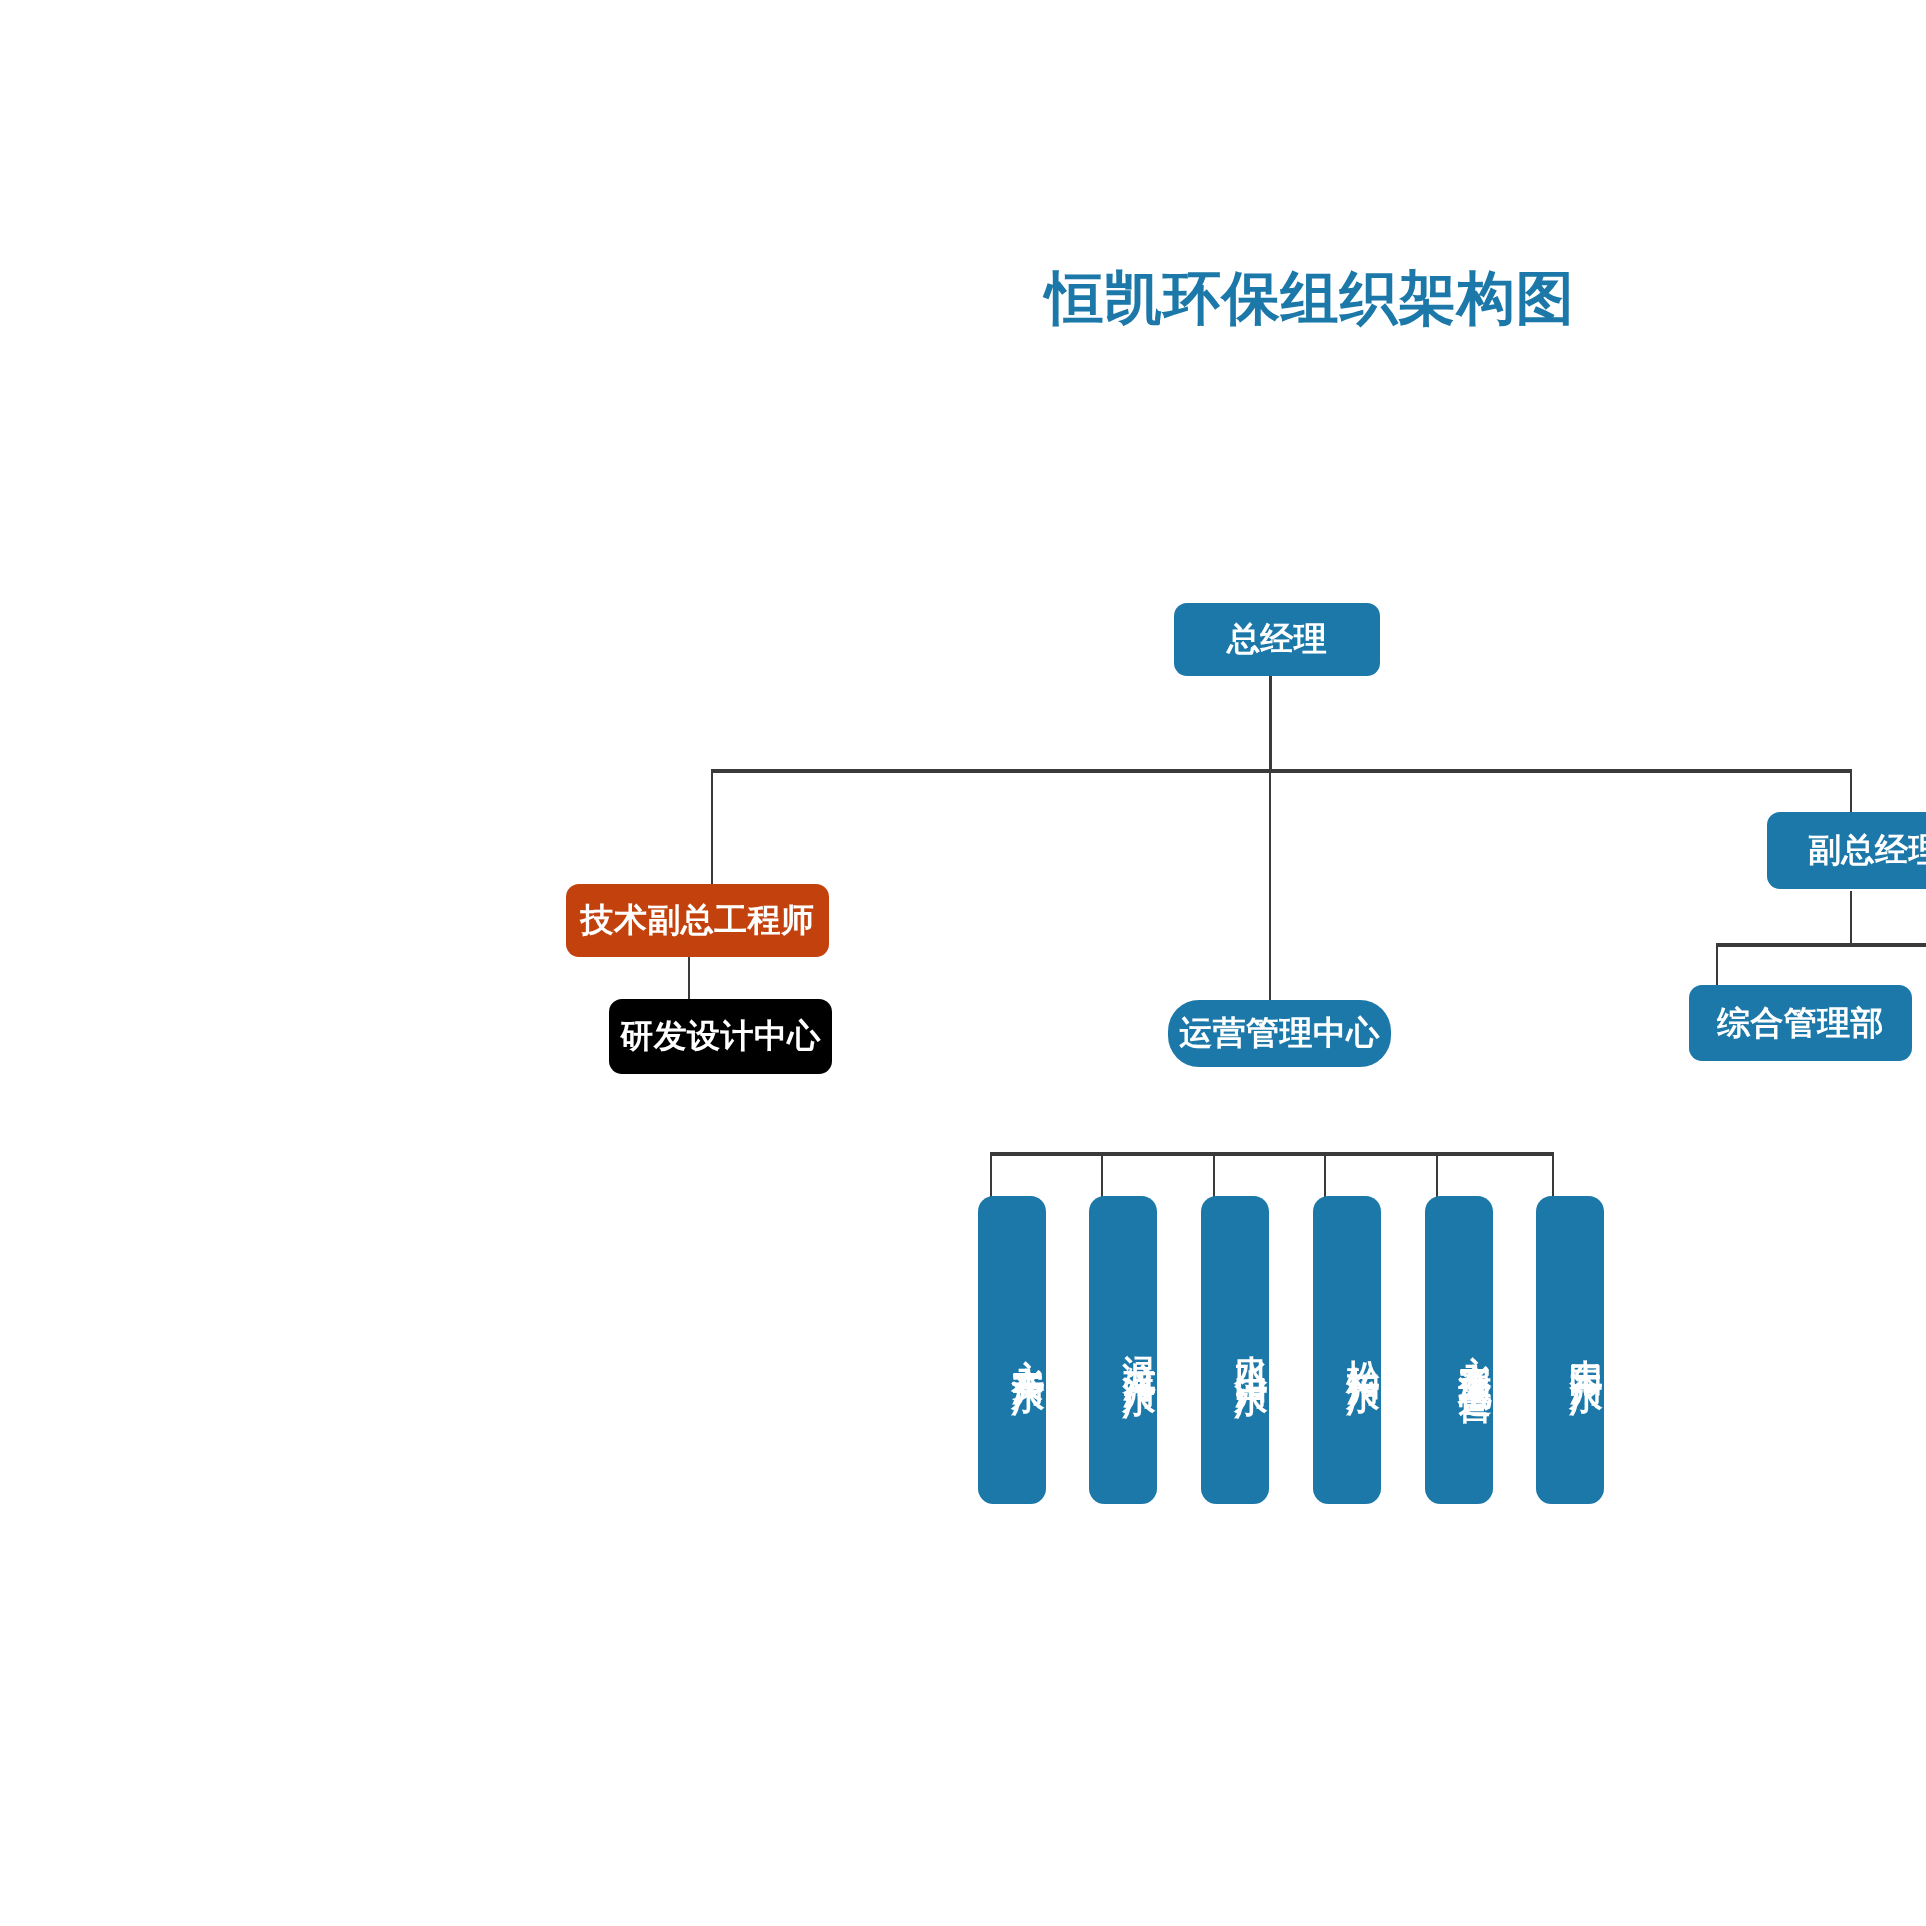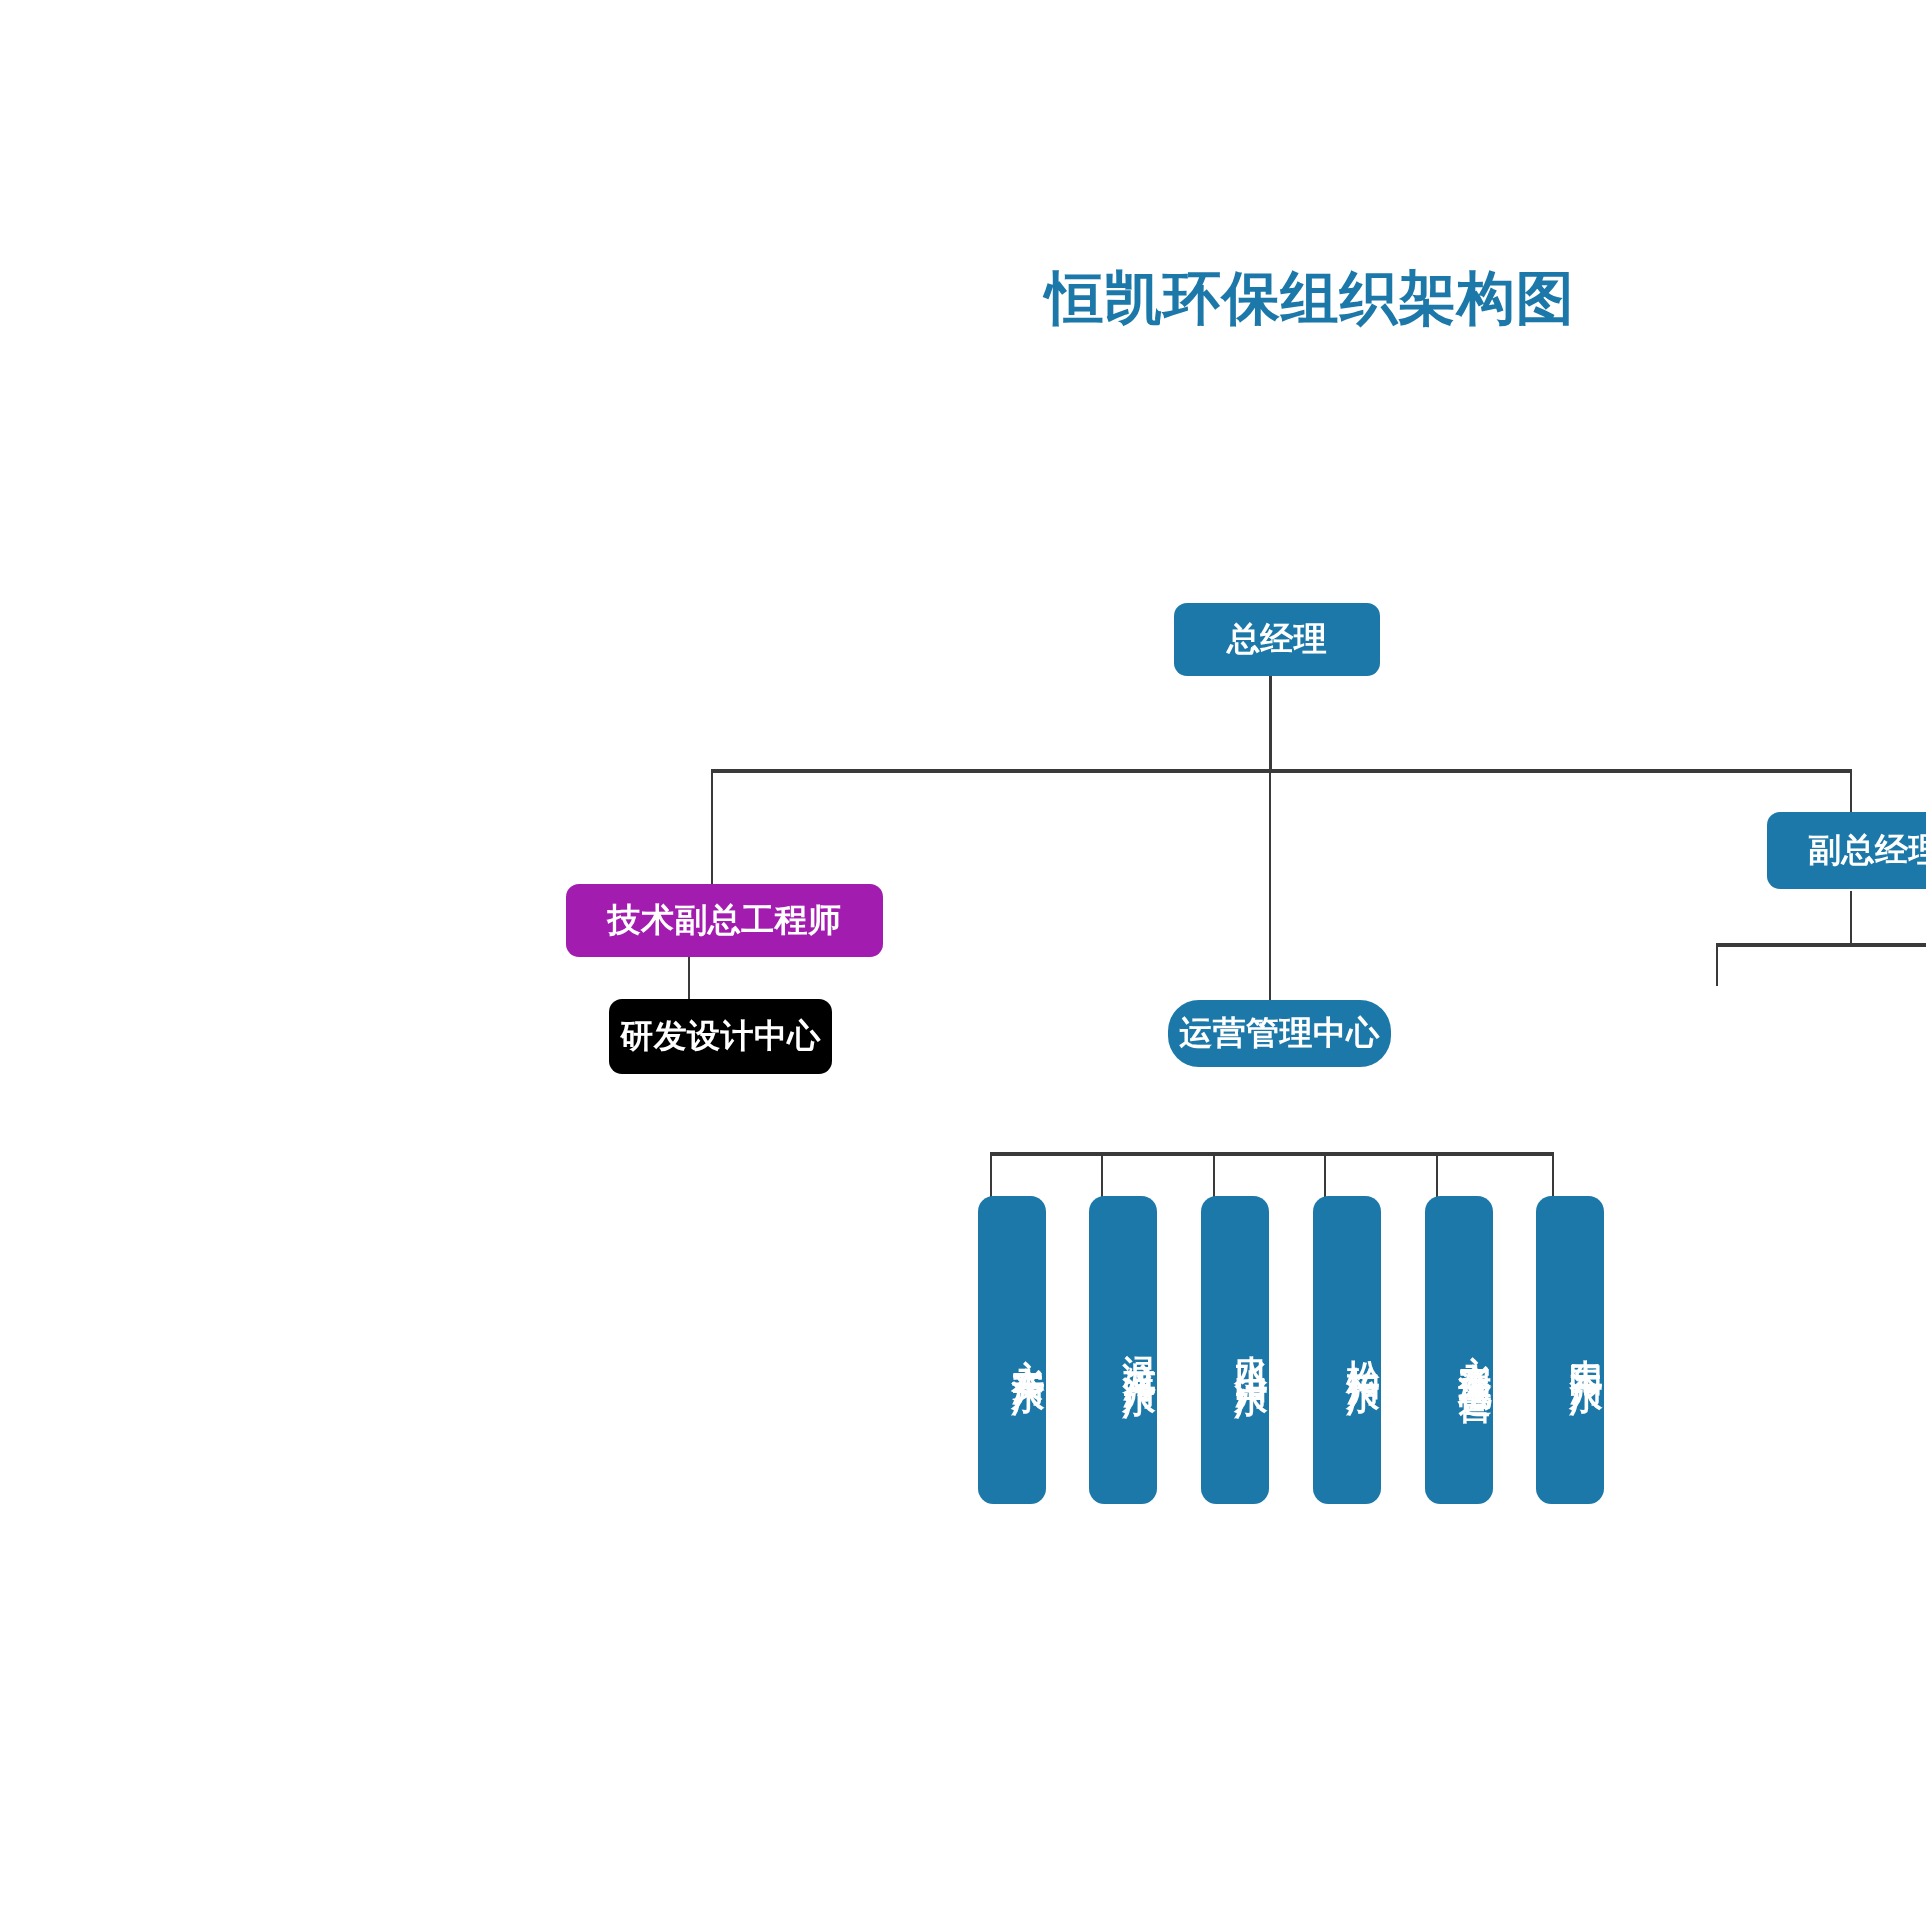--- a/index.html
+++ b/index.html
@@ -103,36 +103,39 @@
   <div class="lineV thin" style="left: 1101px; top: 1152px; height: 46px; background: rgb(58, 58, 58);"></div>
   <div class="lineV thin" style="left: 1213px; top: 1152px; height: 46px; background: rgb(58, 58, 58);"></div>
   <div class="lineV thin" style="left: 1324px; top: 1152px; height: 46px; background: rgb(58, 58, 58);"></div>
   <div class="lineV thin" style="left: 1436px; top: 1152px; height: 46px; background: rgb(58, 58, 58);"></div>
   <div class="lineV thin" style="left: 1552px; top: 1152px; height: 46px; background: rgb(58, 58, 58);"></div>
 
   <div class="node h" style="left: 1174px; top: 603px; width: 206px; height: 73px; background: rgb(27, 120, 168); color: rgb(255, 255, 255);">
     <span>总经理</span>
   </div>
 
-  <div class="node h" style="left: 566px; top: 884px; width: 317px; height: 73px; background: #a21caf; color: rgb(255, 255, 255);">
+  <div class="node h" style="left: 566px; top: 884px; width: 263px; height: 73px; background: #c2410c; color: rgb(255, 255, 255);">
     <span>技术副总工程师</span>
   </div>
 
   <div class="node h" style="left: 609px; top: 999px; width: 223px; height: 75px; background: #000000; color: rgb(255, 255, 255);">
     <span>研发设计中心</span>
   </div>
 
   <div class="node h" style="left: 1168px; top: 1000px; width: 223px; height: 67px; background: rgb(27, 120, 168); color: rgb(255, 255, 255); border-radius: 31px;">
     <span>运营管理中心</span>
   </div>
 
   <div class="node h" style="left: 1767px; top: 812px; width: 216px; height: 77px; background: rgb(27, 120, 168); color: rgb(255, 255, 255);">
     <span>副总经理</span>
   </div>
 
+  <div class="node h" style="left: 1689px; top: 985px; width: 223px; height: 76px; background: rgb(27, 120, 168); color: rgb(255, 255, 255);">
+    <span>综合管理部</span>
+  </div>
 
   <div class="node v" style="left: 978px; top: 1196px; width: 68px; height: 308px; background: rgb(27, 120, 168); color: rgb(255, 255, 255);">
     <span>永安污水厂</span>
   </div>
 
   <div class="node v" style="left: 1089px; top: 1196px; width: 68px; height: 308px; background: rgb(27, 120, 168); color: rgb(255, 255, 255);">
     <span>浔龙河污水厂</span>
   </div>
 
   <div class="node v" style="left: 1201px; top: 1196px; width: 68px; height: 308px; background: rgb(27, 120, 168); color: rgb(255, 255, 255);">

